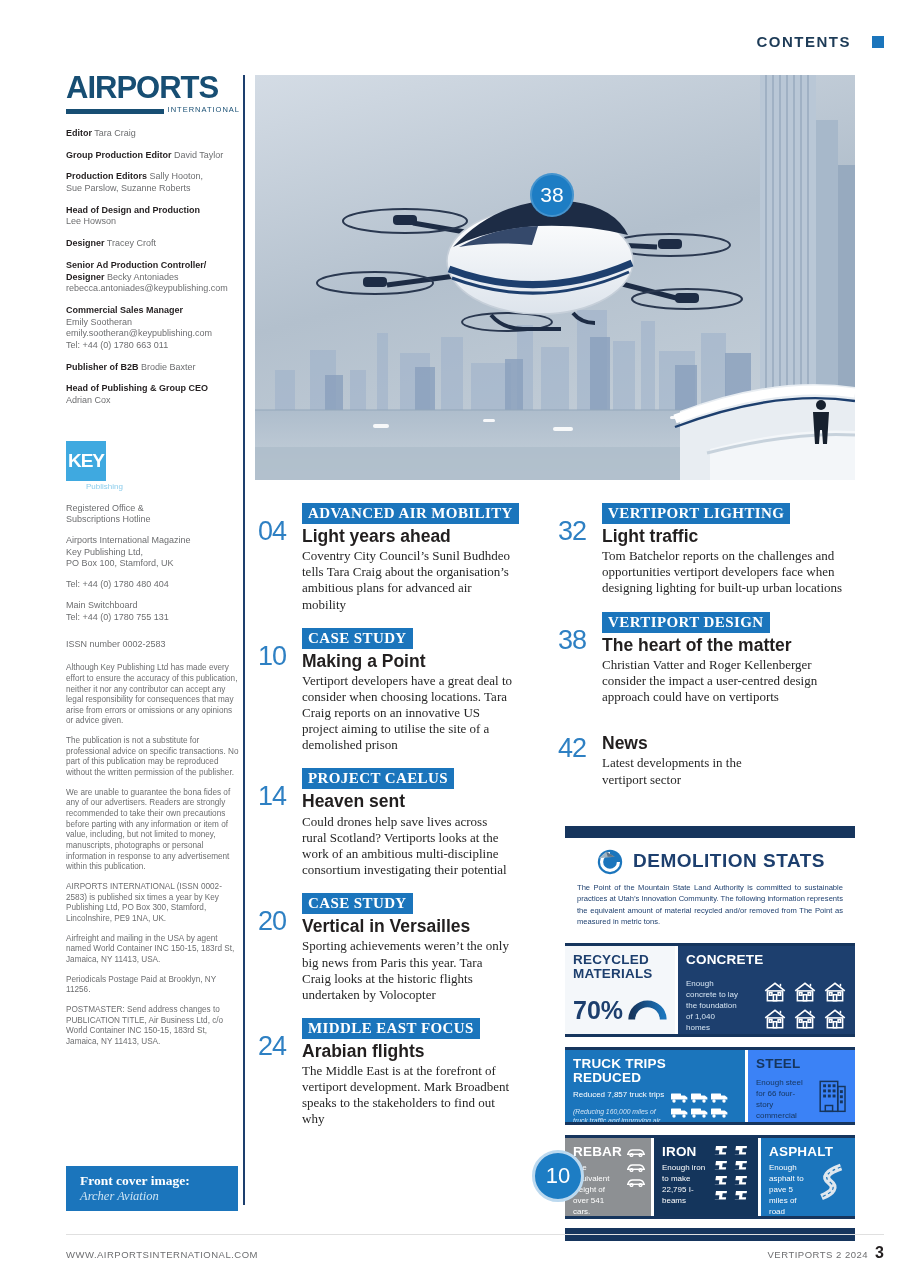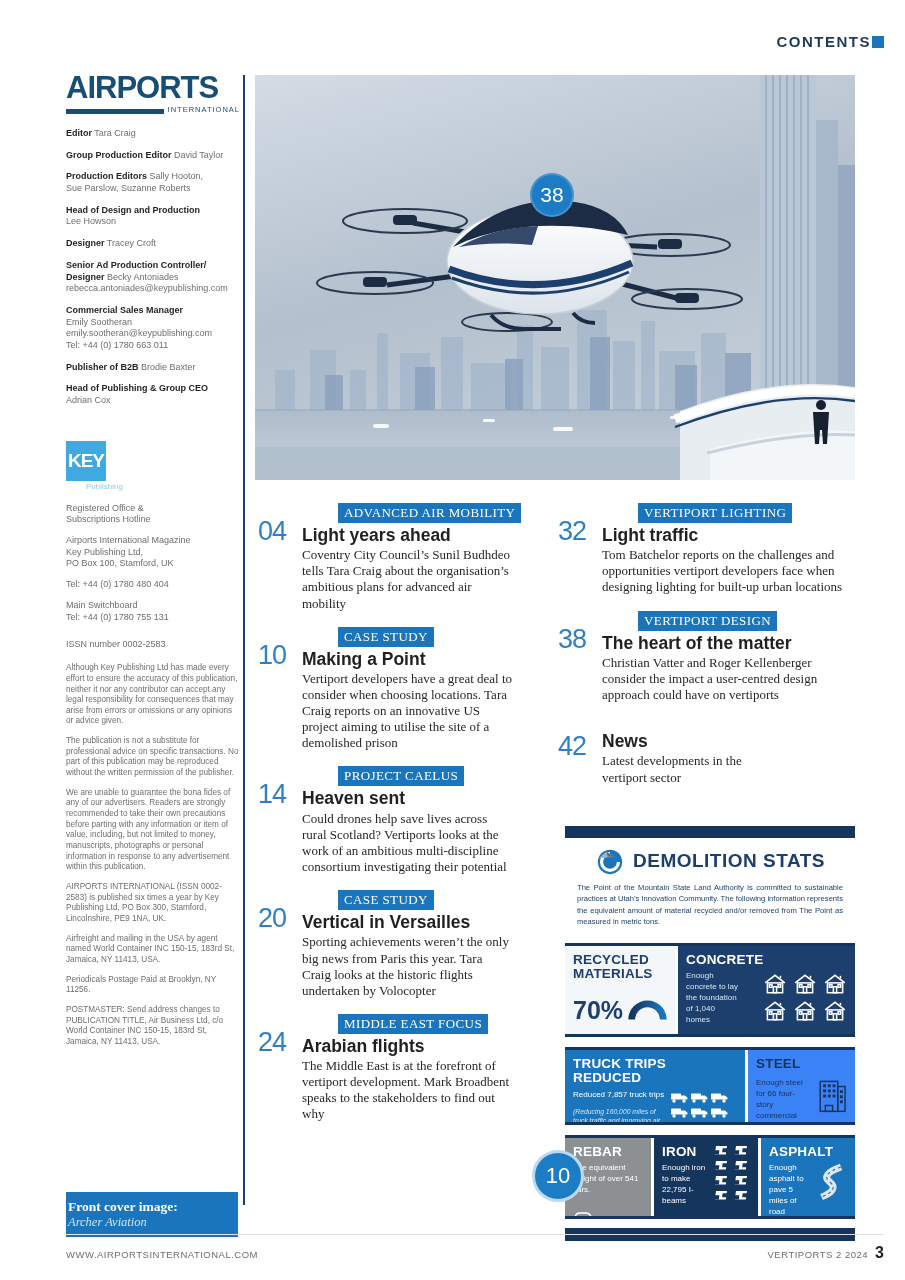--- a/index.html
+++ b/index.html
@@ -1,60 +1,60 @@
 <!DOCTYPE html>
 <html><head>
 <meta charset="utf-8">
 <style>
   html,body{margin:0;padding:0;background:#ffffff;}
   .page{position:relative;width:905px;height:1280px;background:#ffffff;overflow:hidden;
         font-family:"Liberation Sans",sans-serif;color:#231f20;}
   .pre{white-space:pre-line;}
 
   
-  .contents-header{position:absolute;top:33px;right:21px;display:flex;align-items:center;gap:1px;}
+  .contents-header{position:absolute;top:33px;right:21px;display:flex;align-items:center;gap:21px;}
   .contents-header .txt{font-size:15px;font-weight:bold;letter-spacing:1.5px;color:#1d3b57;}
   .contents-header .sq{width:12px;height:12px;background:#1b75bc;}
 
   
   .sidebar{position:absolute;left:66px;top:72px;width:174px;}
   .divider{position:absolute;left:243px;top:75px;width:2px;height:1130px;background:#1d3f6e;}
   .logo-word{font-size:31px;font-weight:bold;letter-spacing:-1px;color:#174e73;line-height:1;}
   .logo-underrow{display:flex;align-items:flex-end;gap:4px;margin-top:2px;}
   .logo-bar{flex:1;height:5px;background:#174e73;}
   .logo-intl{font-size:7.5px;letter-spacing:1px;color:#174e73;}
   .staff{font-size:9px;line-height:1.3;color:#6d6e70;margin:0 0 10px 0;}
   .staff b{color:#231f20;}
   .staff-list{margin-top:14px;}
   .keylogo{width:40px;height:40px;background:#3fa9e0;display:flex;align-items:center;justify-content:center;
            color:#ffffff;font-weight:bold;font-size:19px;letter-spacing:-1px;margin-top:34px;}
   .keypub{font-size:8px;color:#8ccdec;margin:1px 0 12px 1px;padding-left:19px;}
   .contact p{font-size:9px;line-height:1.3;color:#6d6e70;margin:0 0 9px 0;}
   .issn{font-size:9px;color:#6d6e70;margin:16px 0 14px 0;}
   .legal p{font-size:8.2px;line-height:1.3;color:#6d6e70;margin:0 0 9px 0;}
-  .frontcover{position:absolute;left:66px;top:1192px;width:172px;background:#1b75bc;
-              padding:7px 2px;box-sizing:border-box;font-family:"Liberation Serif",serif;}
+  .frontcover{position:absolute;left:66px;top:1166px;width:172px;background:#1b75bc;
+              padding:7px 14px;box-sizing:border-box;font-family:"Liberation Serif",serif;}
   .frontcover .lbl{color:#ffffff;font-weight:bold;font-size:13.5px;}
   .frontcover .credit{color:#cde4f4;font-style:italic;font-size:12.5px;}
 
   
   .hero{position:absolute;left:255px;top:75px;width:600px;height:405px;}
   .badge{position:absolute;border-radius:50%;background:#1d7dc4;color:#ffffff;
          display:flex;align-items:center;justify-content:center;}
   .badge38{left:275px;top:98px;width:44px;height:44px;font-size:21px;box-shadow:inset 0 0 0 2px rgba(255,255,255,.18);}
 
   
   .toc{position:absolute;}
   .toc-left{left:258px;top:503px;width:272px;}
   .toc-right{left:558px;top:503px;width:300px;}
   .entry{display:flex;margin-bottom:15px;}
   .num{width:44px;flex:0 0 44px;font-size:27px;letter-spacing:-1px;color:#2e80c3;padding-top:15px;line-height:1;}
   .ebody{flex:1;}
   .tag{display:inline-block;background:#1b75bc;color:#ffffff;font-family:"Liberation Serif",serif;
-       font-weight:normal;font-size:13px;letter-spacing:.4px;padding:2px 6px 2px 6px;margin-left:36px;}
+       font-weight:bold;font-size:15px;letter-spacing:.4px;padding:2px 6px 2px 6px;}
   .etitle{font-size:17.5px;font-weight:bold;color:#221f1f;margin:3px 0 2px 0;line-height:1.1;}
   .no-tag .etitle{margin-top:14px;}
   .edesc{font-family:"Liberation Serif",serif;font-size:13px;line-height:1.24;color:#272727;margin:0;}
   .toc-left .edesc{max-width:212px;}
   .toc-right .edesc{max-width:250px;}
 
   
   .infographic{position:absolute;left:565px;top:826px;width:290px;background:#ffffff;}
   .ig-bar{height:12px;background:#16355d;}
   .ig-head{padding:8px 12px 6px 12px;}
@@ -74,28 +74,28 @@
   .p-steel .plabel{color:#16355d;}
   .p-rebar{width:86px;background:#8d9093;color:#ffffff;}
   .p-iron{flex:1;background:#14355c;color:#ffffff;}
   .p-asphalt{width:94px;background:#1b75bc;color:#ffffff;}
   .plabel{font-size:13.5px;font-weight:800;letter-spacing:.2px;color:#ffffff;line-height:1.05;}
   .psmall{font-size:8px;line-height:1.35;margin-top:4px;}
   .ptiny{font-size:6.8px;font-style:italic;line-height:1.3;margin-top:3px;color:#cfe3f5;}
   .pct{font-size:25px;font-weight:800;color:#1d3f6e;line-height:1;}
   .gauge-row{display:flex;align-items:flex-end;gap:5px;margin-top:16px;}
   .houses{display:grid;grid-template-columns:repeat(3,24px);grid-auto-rows:22px;gap:5px 6px;margin-top:4px;}
-  .concrete-flex{display:flex;gap:22px;margin-top:2px;justify-content:space-between;}
+  .concrete-flex{display:flex;gap:22px;margin-top:10px;justify-content:space-between;}
   .concrete-flex .psmall{width:76px;margin-top:2px;color:#d5e4f2;}
   .truck-flex{display:flex;gap:6px;}
   .truck-text{width:92px;}
   .trucks{display:grid;grid-template-columns:repeat(3,17px);grid-auto-rows:12px;gap:3px;margin-top:6px;}
   .steel-flex{display:flex;gap:8px;margin-top:3px;}
   .steel-flex .psmall{width:70px;}
-  .rebar-flex{display:flex;gap:4px;flex-direction:column;}
+  .rebar-flex{display:flex;gap:4px;}
   .cars{display:flex;flex-direction:column;gap:5px;margin-top:2px;}
   .iron-flex{display:flex;gap:6px;}
   .iron-text{width:52px;}
   .ibeams{display:grid;grid-template-columns:repeat(2,16px);grid-auto-rows:13px;gap:2px 4px;margin-top:1px;}
   .ig-footbar{height:13px;background:#16355d;margin-top:9px;}
   .badge10{left:-33px;top:324px;width:52px;height:52px;font-size:22px;border:3px solid #bcd9ef;box-sizing:border-box;}
 
   
   .footer{position:absolute;left:66px;top:1234px;width:818px;border-top:1px solid #e0e0e0;
           padding-top:9px;display:flex;justify-content:space-between;align-items:baseline;}

